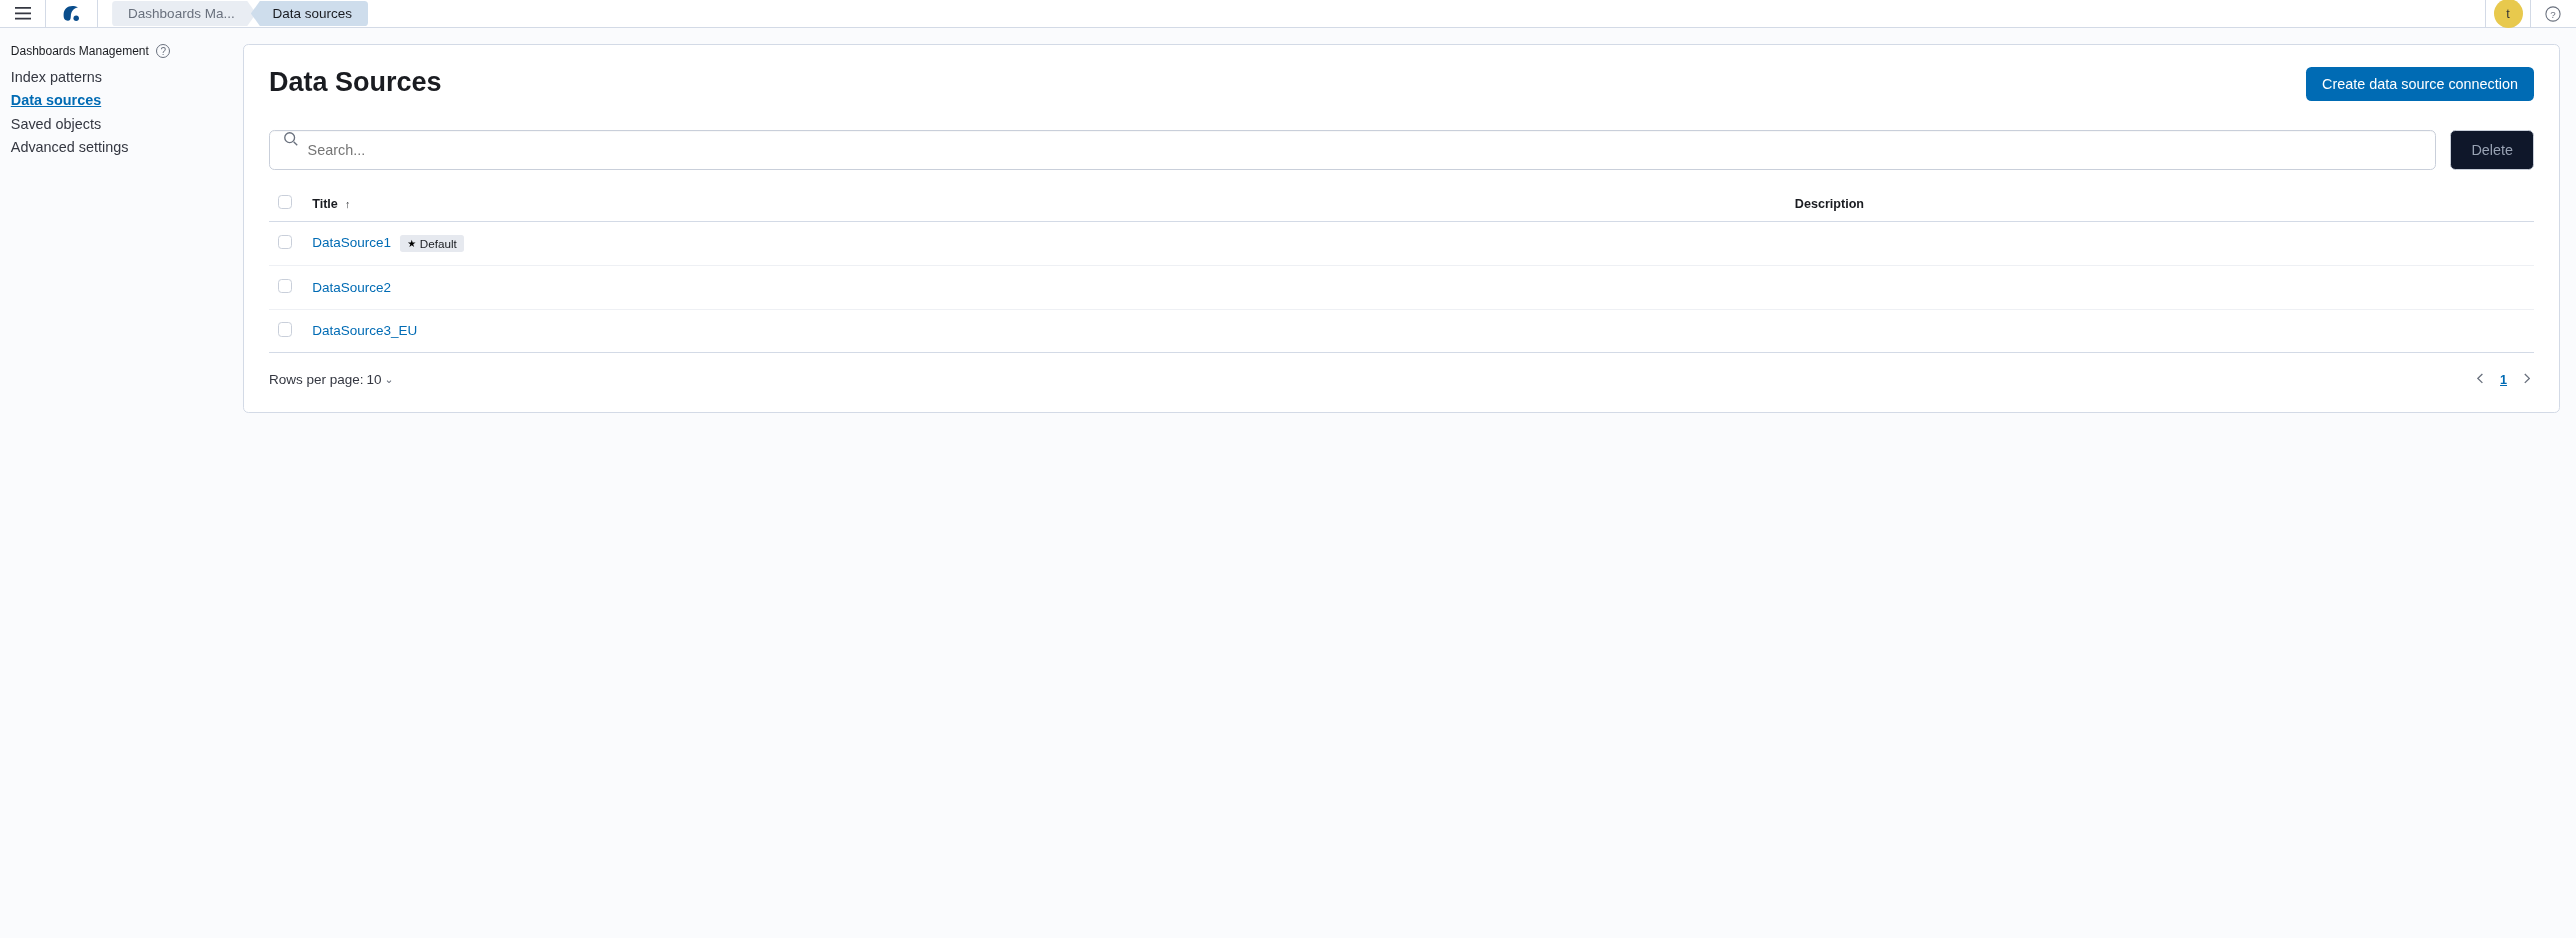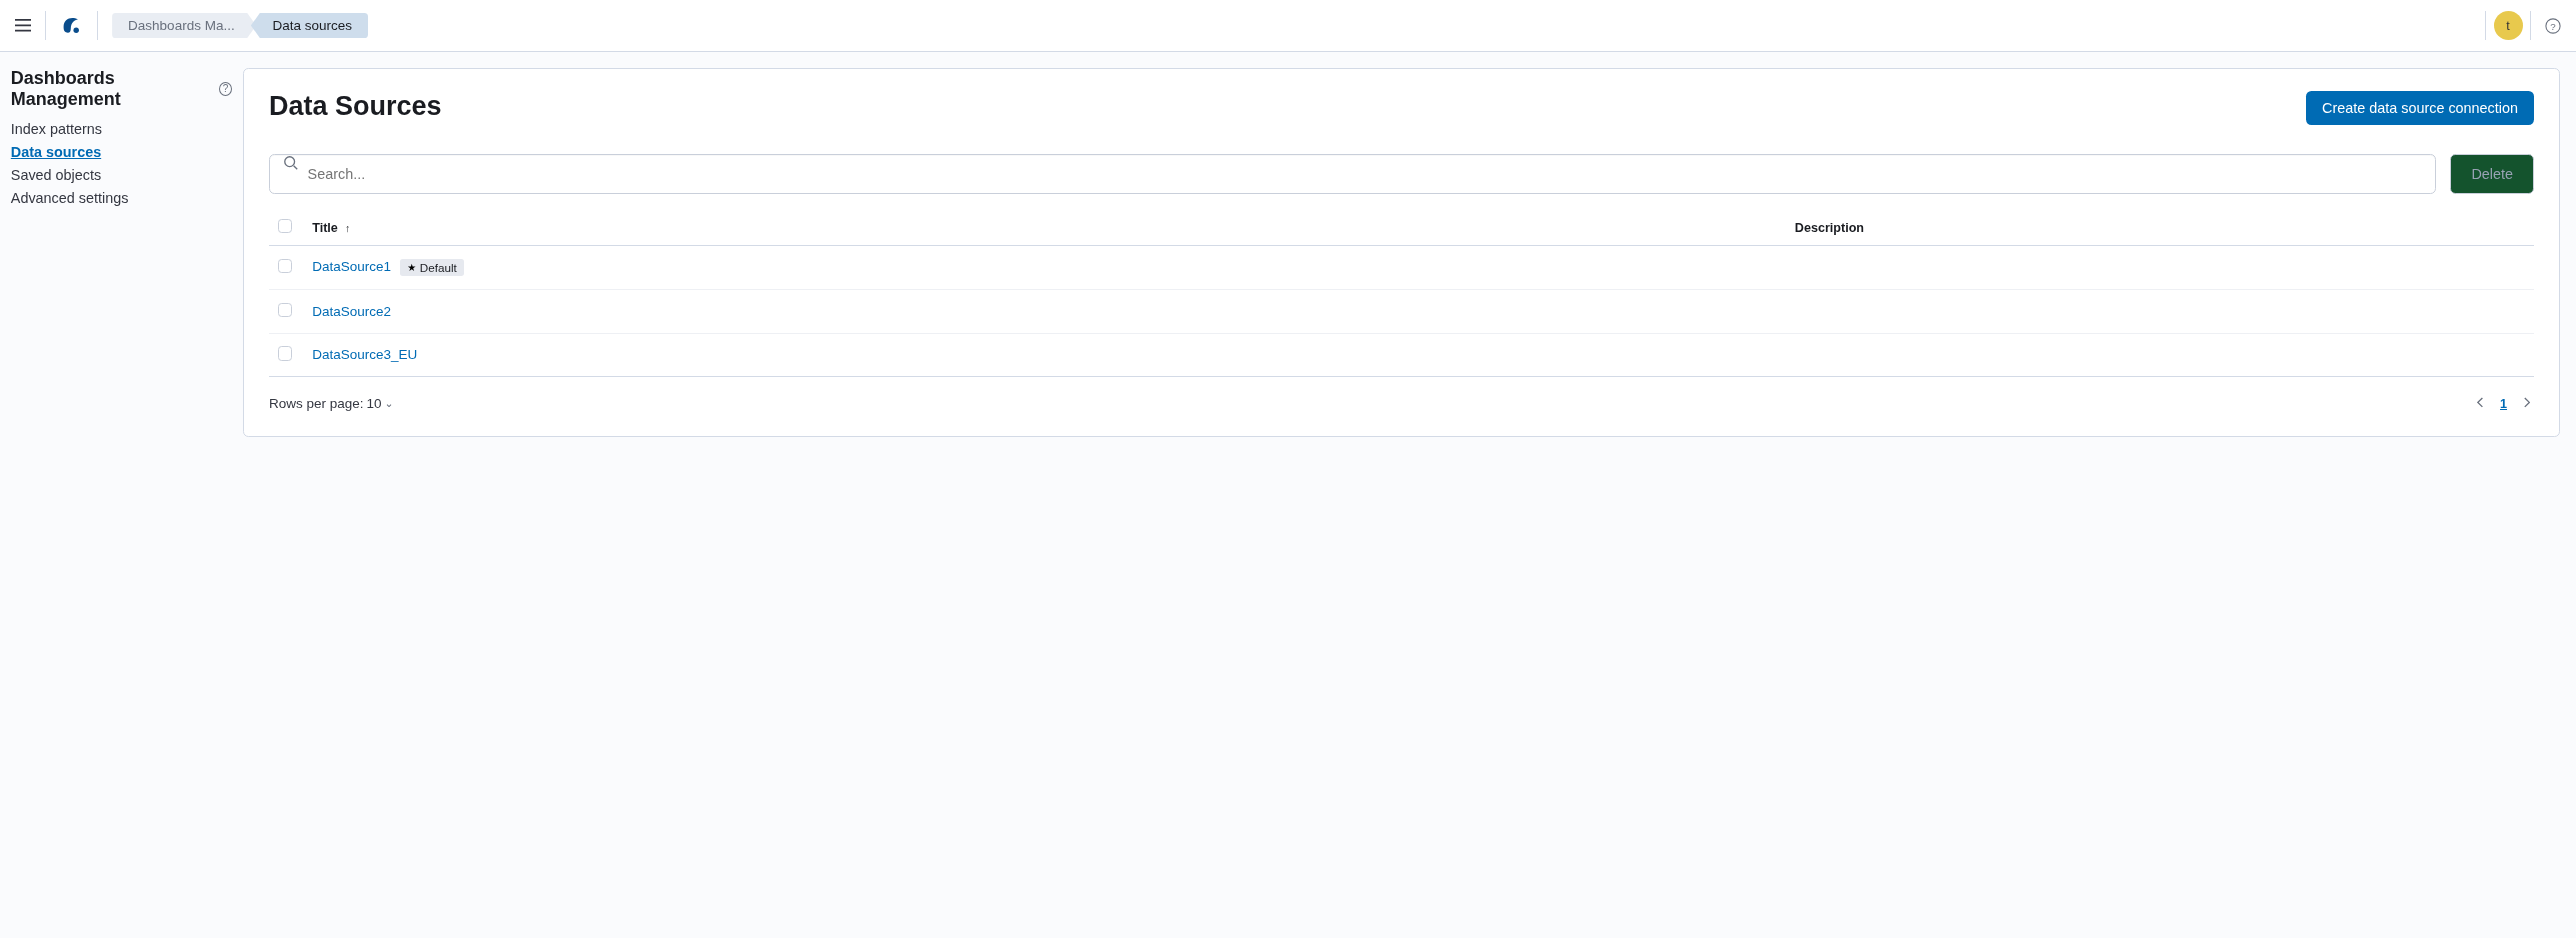--- a/index.html
+++ b/index.html
@@ -3,21 +3,21 @@
   <meta charset="utf-8">
   <style>
     * { margin: 0; padding: 0; box-sizing: border-box; }
     body {
       font-family: -apple-system, BlinkMacSystemFont, "Segoe UI", Helvetica, Arial, sans-serif;
       font-size: 12.6px;
       color: #343741;
       background: #fafbfd;
     }
     .top-bar {
-      height: 52px;
+      height: 28px;
       background: #fff;
       border-bottom: 0.9px solid #d3dae6;
       display: flex;
       padding: 0 7.2px;
     }
     .top-bar-left { display: flex; align-items: center; flex: 1; }
     .menu-btn {
       width: 31px; height: 31px;
       display: flex; align-items: center; justify-content: center;
       cursor: pointer; border-radius: 3.6px;
@@ -60,21 +60,21 @@
       background: #e8c94d;
       display: flex; align-items: center; justify-content: center;
       font-size: 12.6px; color: #333;
       cursor: pointer;
     }
     .help-btn { width: 31px; height: 31px; display:flex; align-items:center; justify-content:center; cursor:pointer; }
 
     .app-body { display: flex; }
     .sidebar { width: 243px; padding: 16px 10.8px; }
     .sidebar-title-row { display: flex; align-items: center; gap: 7.2px; margin-bottom: 10.8px; }
-    .sidebar-title { font-size: 18px; font-weight: 700; color: #1a1c21; }
+    .sidebar-title { font-size: 12px; font-weight: 400; color: #1a1c21; }
     .sidebar-help { width:14.4px; height:14.4px; border:0.9px solid #69707d; border-radius:50%; display:flex; align-items:center; justify-content:center; font-size:10px; color:#69707d; cursor:pointer; }
     .sidebar-nav { display:flex; flex-direction:column; gap:7.2px; }
     .sidebar-link { color:#343741; font-size:14.4px; cursor:pointer; }
     .sidebar-link.active { color:#006bb4; font-weight:700; text-decoration: underline; }
 
     .main {
       flex: 1;
       margin: 16px 16px 16px 0;
       background: #fff;
       border: 0.9px solid #d3dae6;
@@ -99,21 +99,21 @@
       flex:1; display:flex; 
       border:0.9px solid #c9cfda; border-radius:5.4px;
       height:40px; padding:0 12.6px;
       box-shadow: 0 0.9px 0.9px rgba(0,0,0,0.03) inset;
     }
     .search-box input {
       flex:1; border:none; outline:none; font-size:14.4px;
       background:transparent;
     }
     .btn-secondary {
-      background:#14532d; border:0.9px solid #c9cfda;
+      background:#0f172a; border:0.9px solid #c9cfda;
       color:#98a2b3; padding: 0 20px; height:40px;
       border-radius:5.4px; font-size:14.4px; cursor:not-allowed;
     }
 
     table { width:100%; border-collapse:collapse; }
     thead th {
       text-align:left; font-size:12.6px; color:#1a1c21; font-weight:700;
       padding:9px 7.2px; border-bottom:0.9px solid #d3dae6;margin-left:26px;
     }
     thead th.checkbox-col, tbody td.checkbox-col { width:36px; padding-left:9px; }

